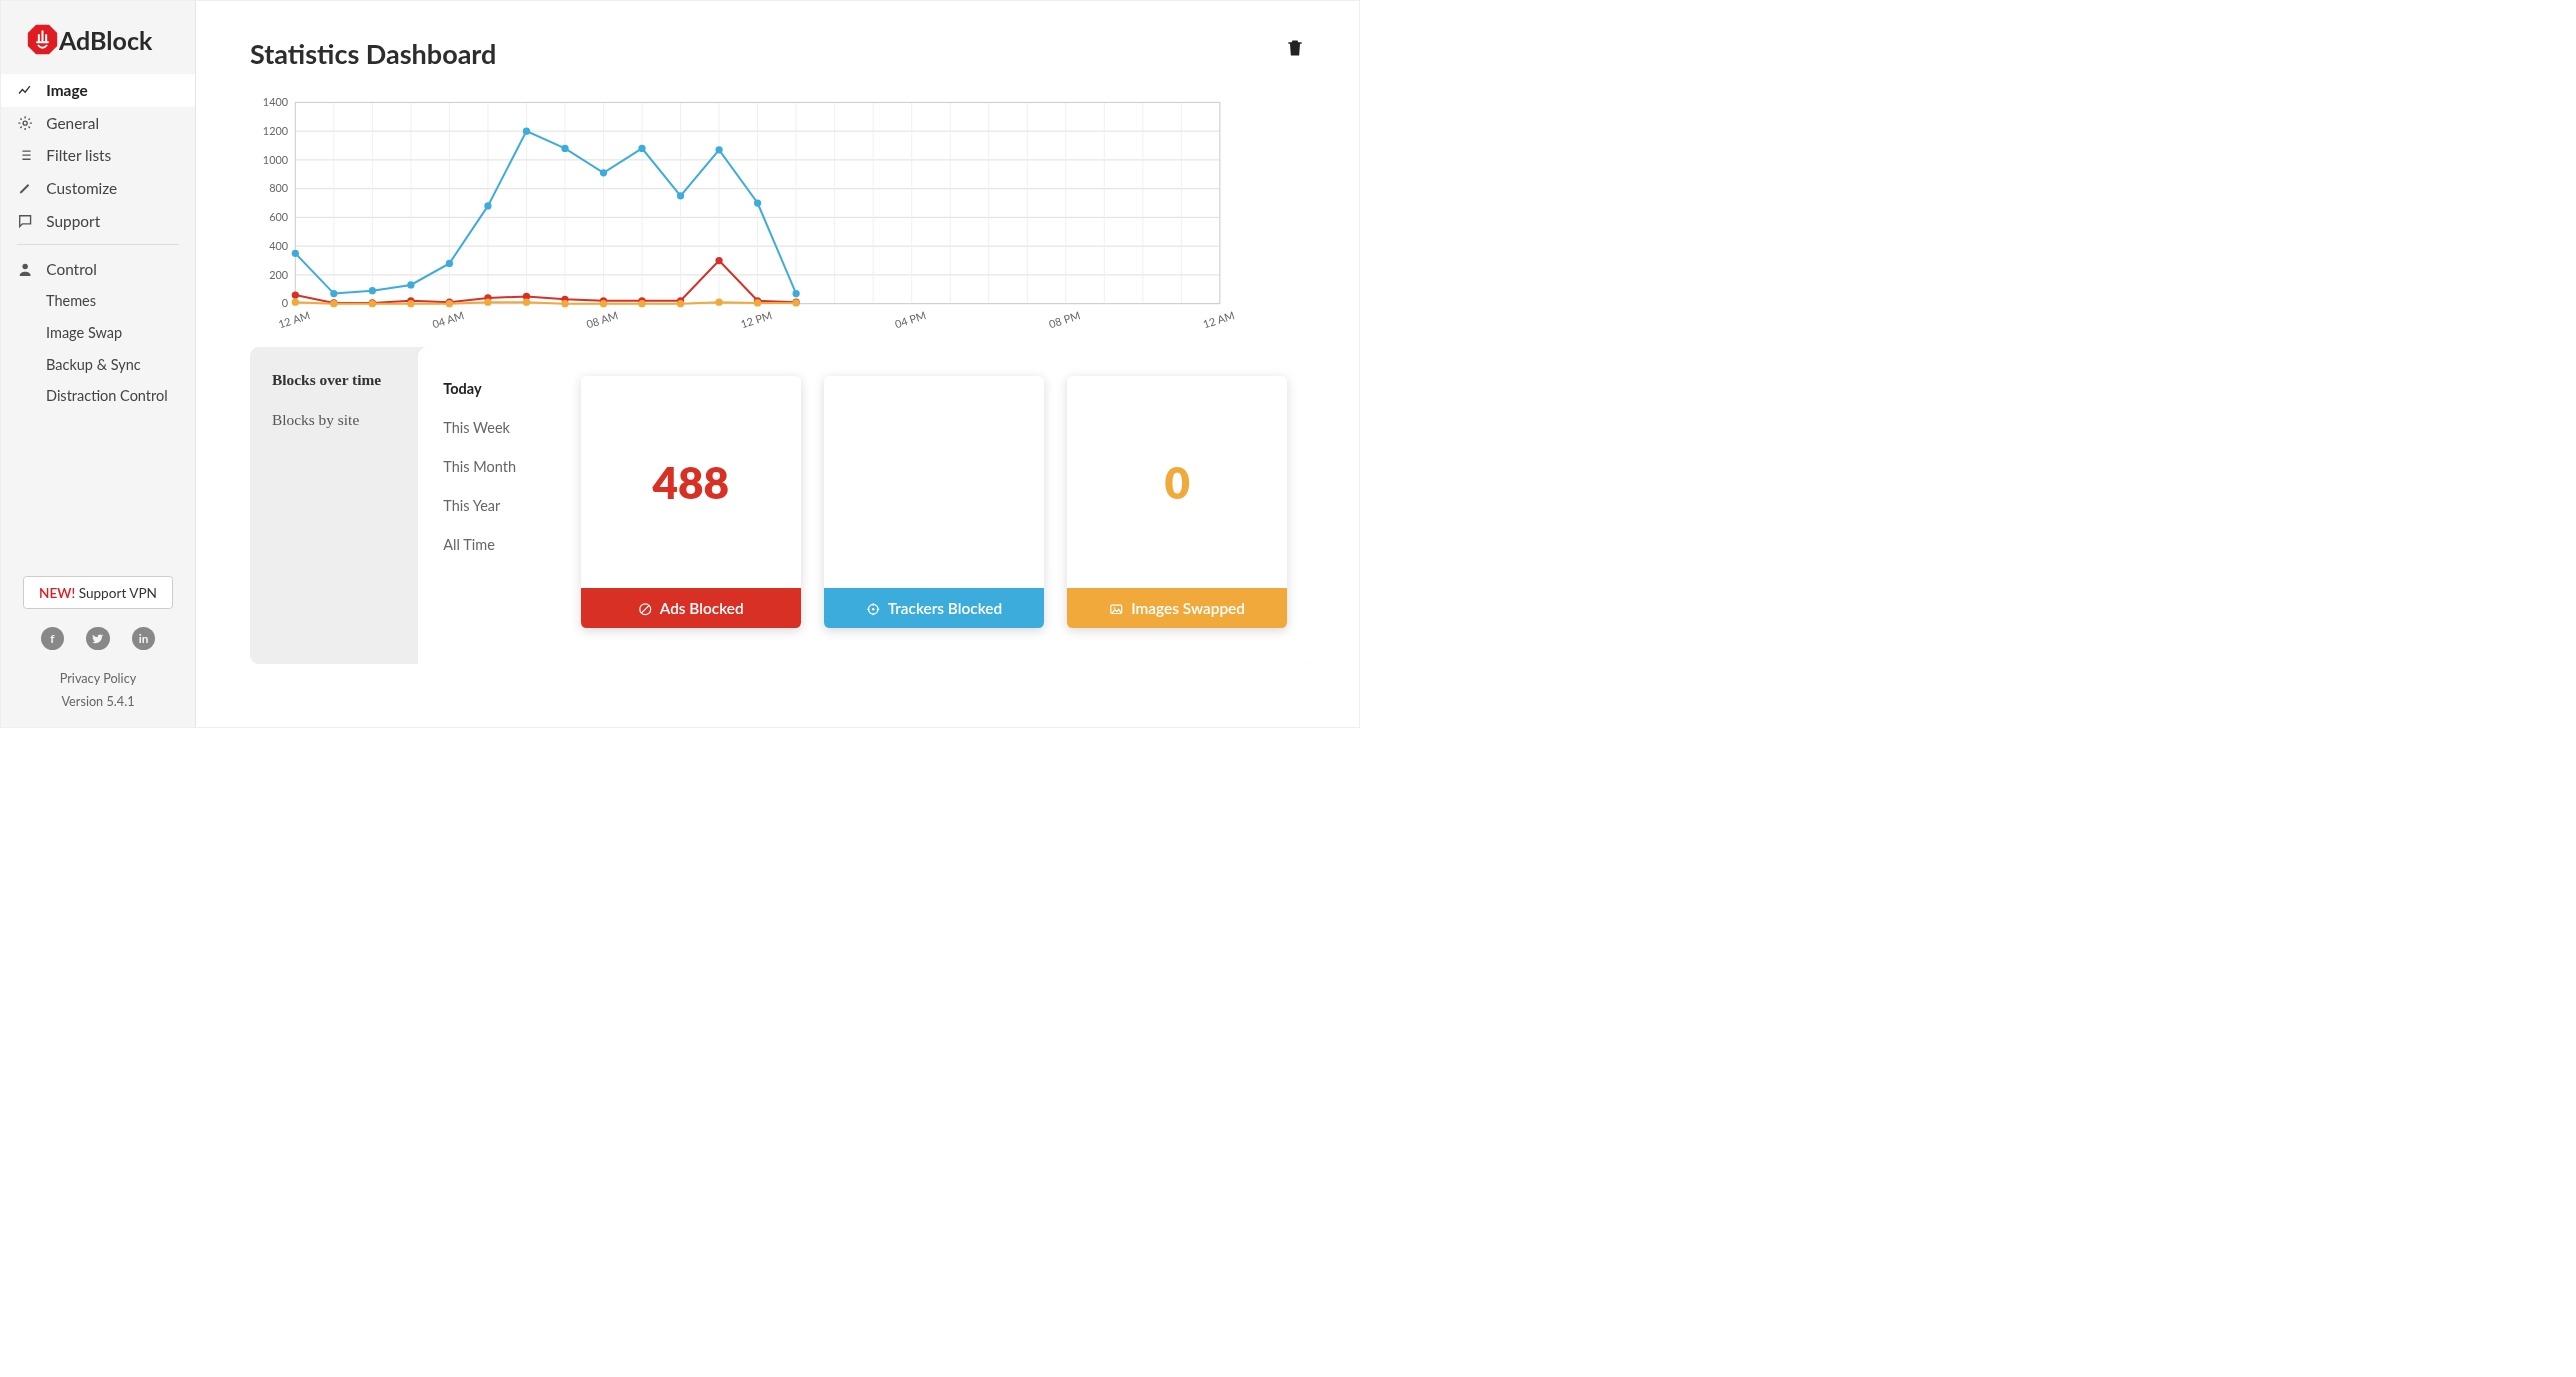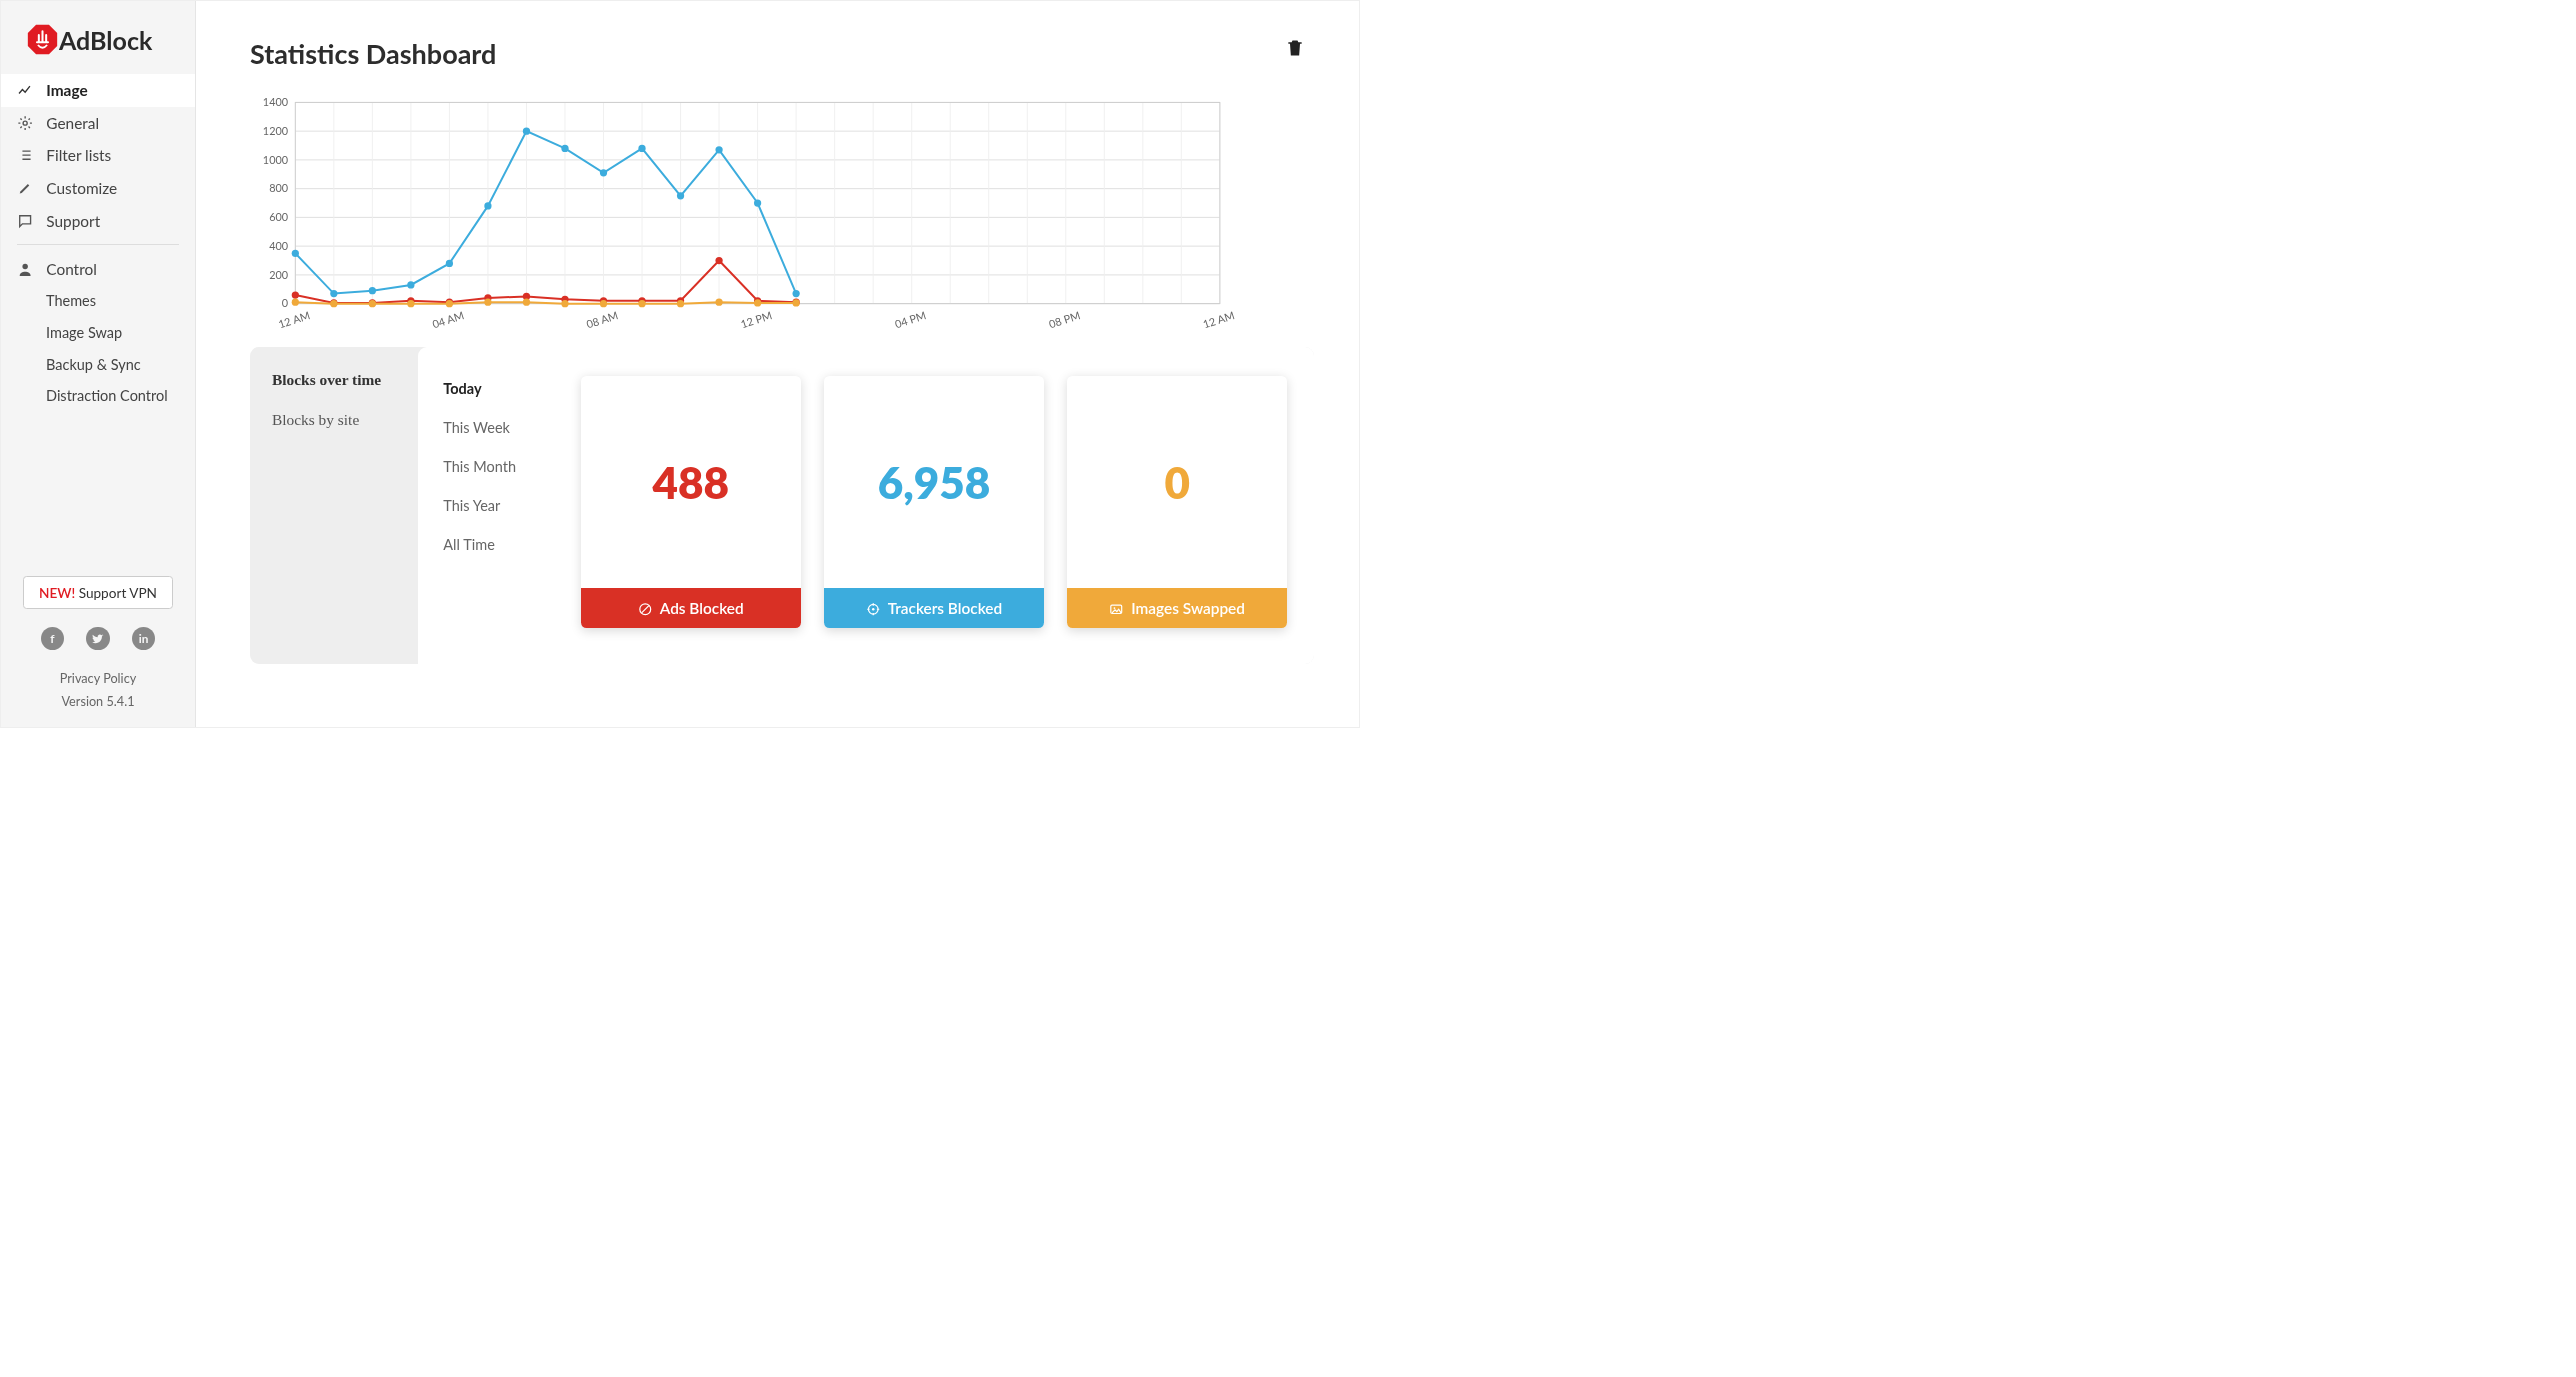--- a/index.html
+++ b/index.html
@@ -382,21 +382,20 @@
               <span class="mini-icon">
                 <svg viewBox="0 0 24 24" width="14.5" height="14.5">
                     <circle cx="12" cy="12" r="9" fill="none" stroke="#fff" stroke-width="2"></circle>
                     <line x1="6" y1="18" x2="18" y2="6" stroke="#fff" stroke-width="2"></line>
                   </svg>
               </span>
               <span>Ads Blocked</span>
             </div>
           </div>
           <div class="stat-card c-blue">
-            <div class="big">6,958</div>
             <div class="label">
               <span class="mini-icon">
                 <svg viewBox="0 0 24 24" width="14.5" height="14.5">
                     <circle cx="12" cy="12" r="8" fill="none" stroke="#fff" stroke-width="2"></circle>
                     <circle cx="12" cy="12" r="2" fill="#fff"></circle>
                     <path d="M12 2v4M12 18v4M2 12h4M18 12h4" stroke="#fff" stroke-width="2"></path>
                   </svg>
               </span>
               <span>Trackers Blocked</span>
             </div>

